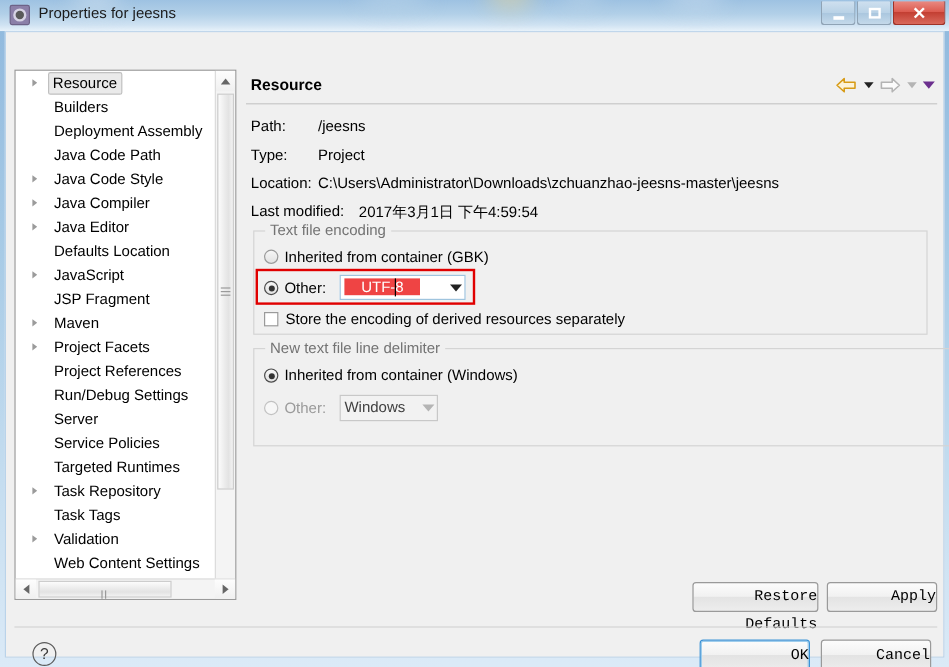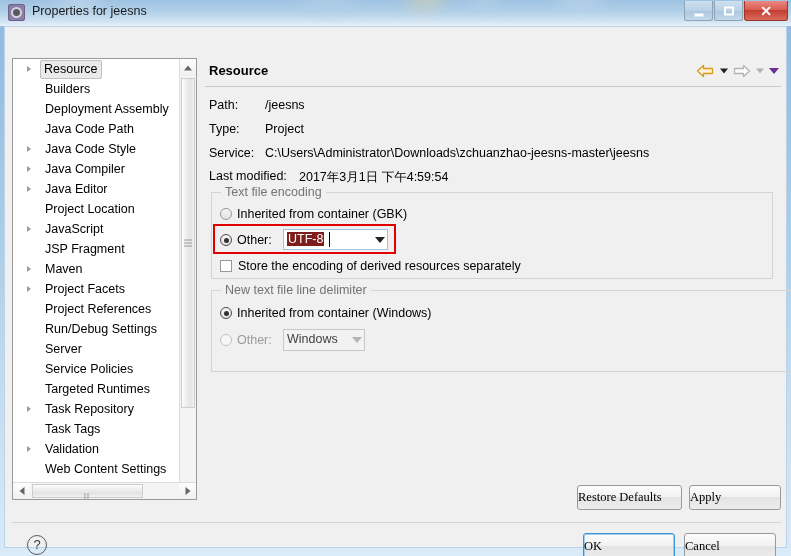--- a/index.html
+++ b/index.html
@@ -353,23 +353,23 @@
     background: #fff;
     border: 1px solid #9fc4de;
     box-sizing: border-box;
   }
   .combo .cval {
     position: absolute; left: 3px; top: 2px;
     font-size: 12.5px;
     color: #000;
   }
   .combo .cval.sel {
-    background: #7f1d1d;
+    background: #ef4444;
     color: #fff;
-    padding: 0 1px;
+    padding: 0 14px;
   }
   .combo .caret-cursor {
     position: absolute; top: 2px;
     width: 1px; height: 15px;
     background: #000;
   }
   .combo .cbtn {
     position: absolute; right: 2px; top: 50%;
     transform: translateY(-50%);
     width: 0; height: 0;
@@ -392,24 +392,24 @@
     pointer-events: none;
   }
 
   
   .btn {
     position: absolute;
     background: linear-gradient(180deg,#fcfcfc 0%,#f1f1f1 48%,#e3e3e3 49%,#ededed 100%);
     border: 1px solid #9a9a9a;
     border-radius: 3px;
     box-sizing: border-box;
-    font-family: Liberation Serif, serif;
+    font-family: Liberation Mono, monospace;
     font-size: 12.5px;
     color: #000;
-    text-align: left;
+    text-align: right;
     cursor: default;
   }
   .btn.default {
     border-color: #3c93d6;
     box-shadow: 0 0 0 1px #9fcdec inset;
   }
 
   #sep-line {
     position: absolute;
     left: 7px; top: 495px;
@@ -468,21 +468,21 @@
 
       <div id="tree-panel">
         <div id="tree-list">
             <div class="tree-row selected"><span class="arrow"></span><span class="lbl">Resource</span></div>
             <div class="tree-row"><span class="lbl">Builders</span></div>
             <div class="tree-row"><span class="lbl">Deployment Assembly</span></div>
             <div class="tree-row"><span class="lbl">Java Code Path</span></div>
             <div class="tree-row"><span class="arrow"></span><span class="lbl">Java Code Style</span></div>
             <div class="tree-row"><span class="arrow"></span><span class="lbl">Java Compiler</span></div>
             <div class="tree-row"><span class="arrow"></span><span class="lbl">Java Editor</span></div>
-            <div class="tree-row"><span class="lbl">Project Location</span></div>
+            <div class="tree-row"><span class="lbl">Defaults Location</span></div>
             <div class="tree-row"><span class="arrow"></span><span class="lbl">JavaScript</span></div>
             <div class="tree-row"><span class="lbl">JSP Fragment</span></div>
             <div class="tree-row"><span class="arrow"></span><span class="lbl">Maven</span></div>
             <div class="tree-row"><span class="arrow"></span><span class="lbl">Project Facets</span></div>
             <div class="tree-row"><span class="lbl">Project References</span></div>
             <div class="tree-row"><span class="lbl">Run/Debug Settings</span></div>
             <div class="tree-row"><span class="lbl">Server</span></div>
             <div class="tree-row"><span class="lbl">Service Policies</span></div>
             <div class="tree-row"><span class="lbl">Targeted Runtimes</span></div>
             <div class="tree-row"><span class="arrow"></span><span class="lbl">Task Repository</span></div>
@@ -549,21 +549,21 @@
 
         <div class="field-row" style="left:4px; top:40px;">
           <span class="field-label">Path:</span>
           <span class="field-value">/jeesns</span>
         </div>
         <div class="field-row" style="left:4px; top:64px;">
           <span class="field-label">Type:</span>
           <span class="field-value">Project</span>
         </div>
         <div class="field-row" style="left:4px; top:88px;">
-          <span class="field-label">Service:</span>
+          <span class="field-label">Location:</span>
           <span class="field-value">C:\Users\Administrator\Downloads\zchuanzhao-jeesns-master\jeesns</span>
         </div>
         <div class="field-row" style="left:4px; top:111px;">
           <span class="field-label">Last modified:</span>
           <span class="field-value" style="left:90px;">2017年3月1日 下午4:59:54</span>
         </div>
 
         <div class="groupbox" style="left:6px; top:134px; width:562px; height:87px;">
           <span class="legend">Text file encoding</span>
 

